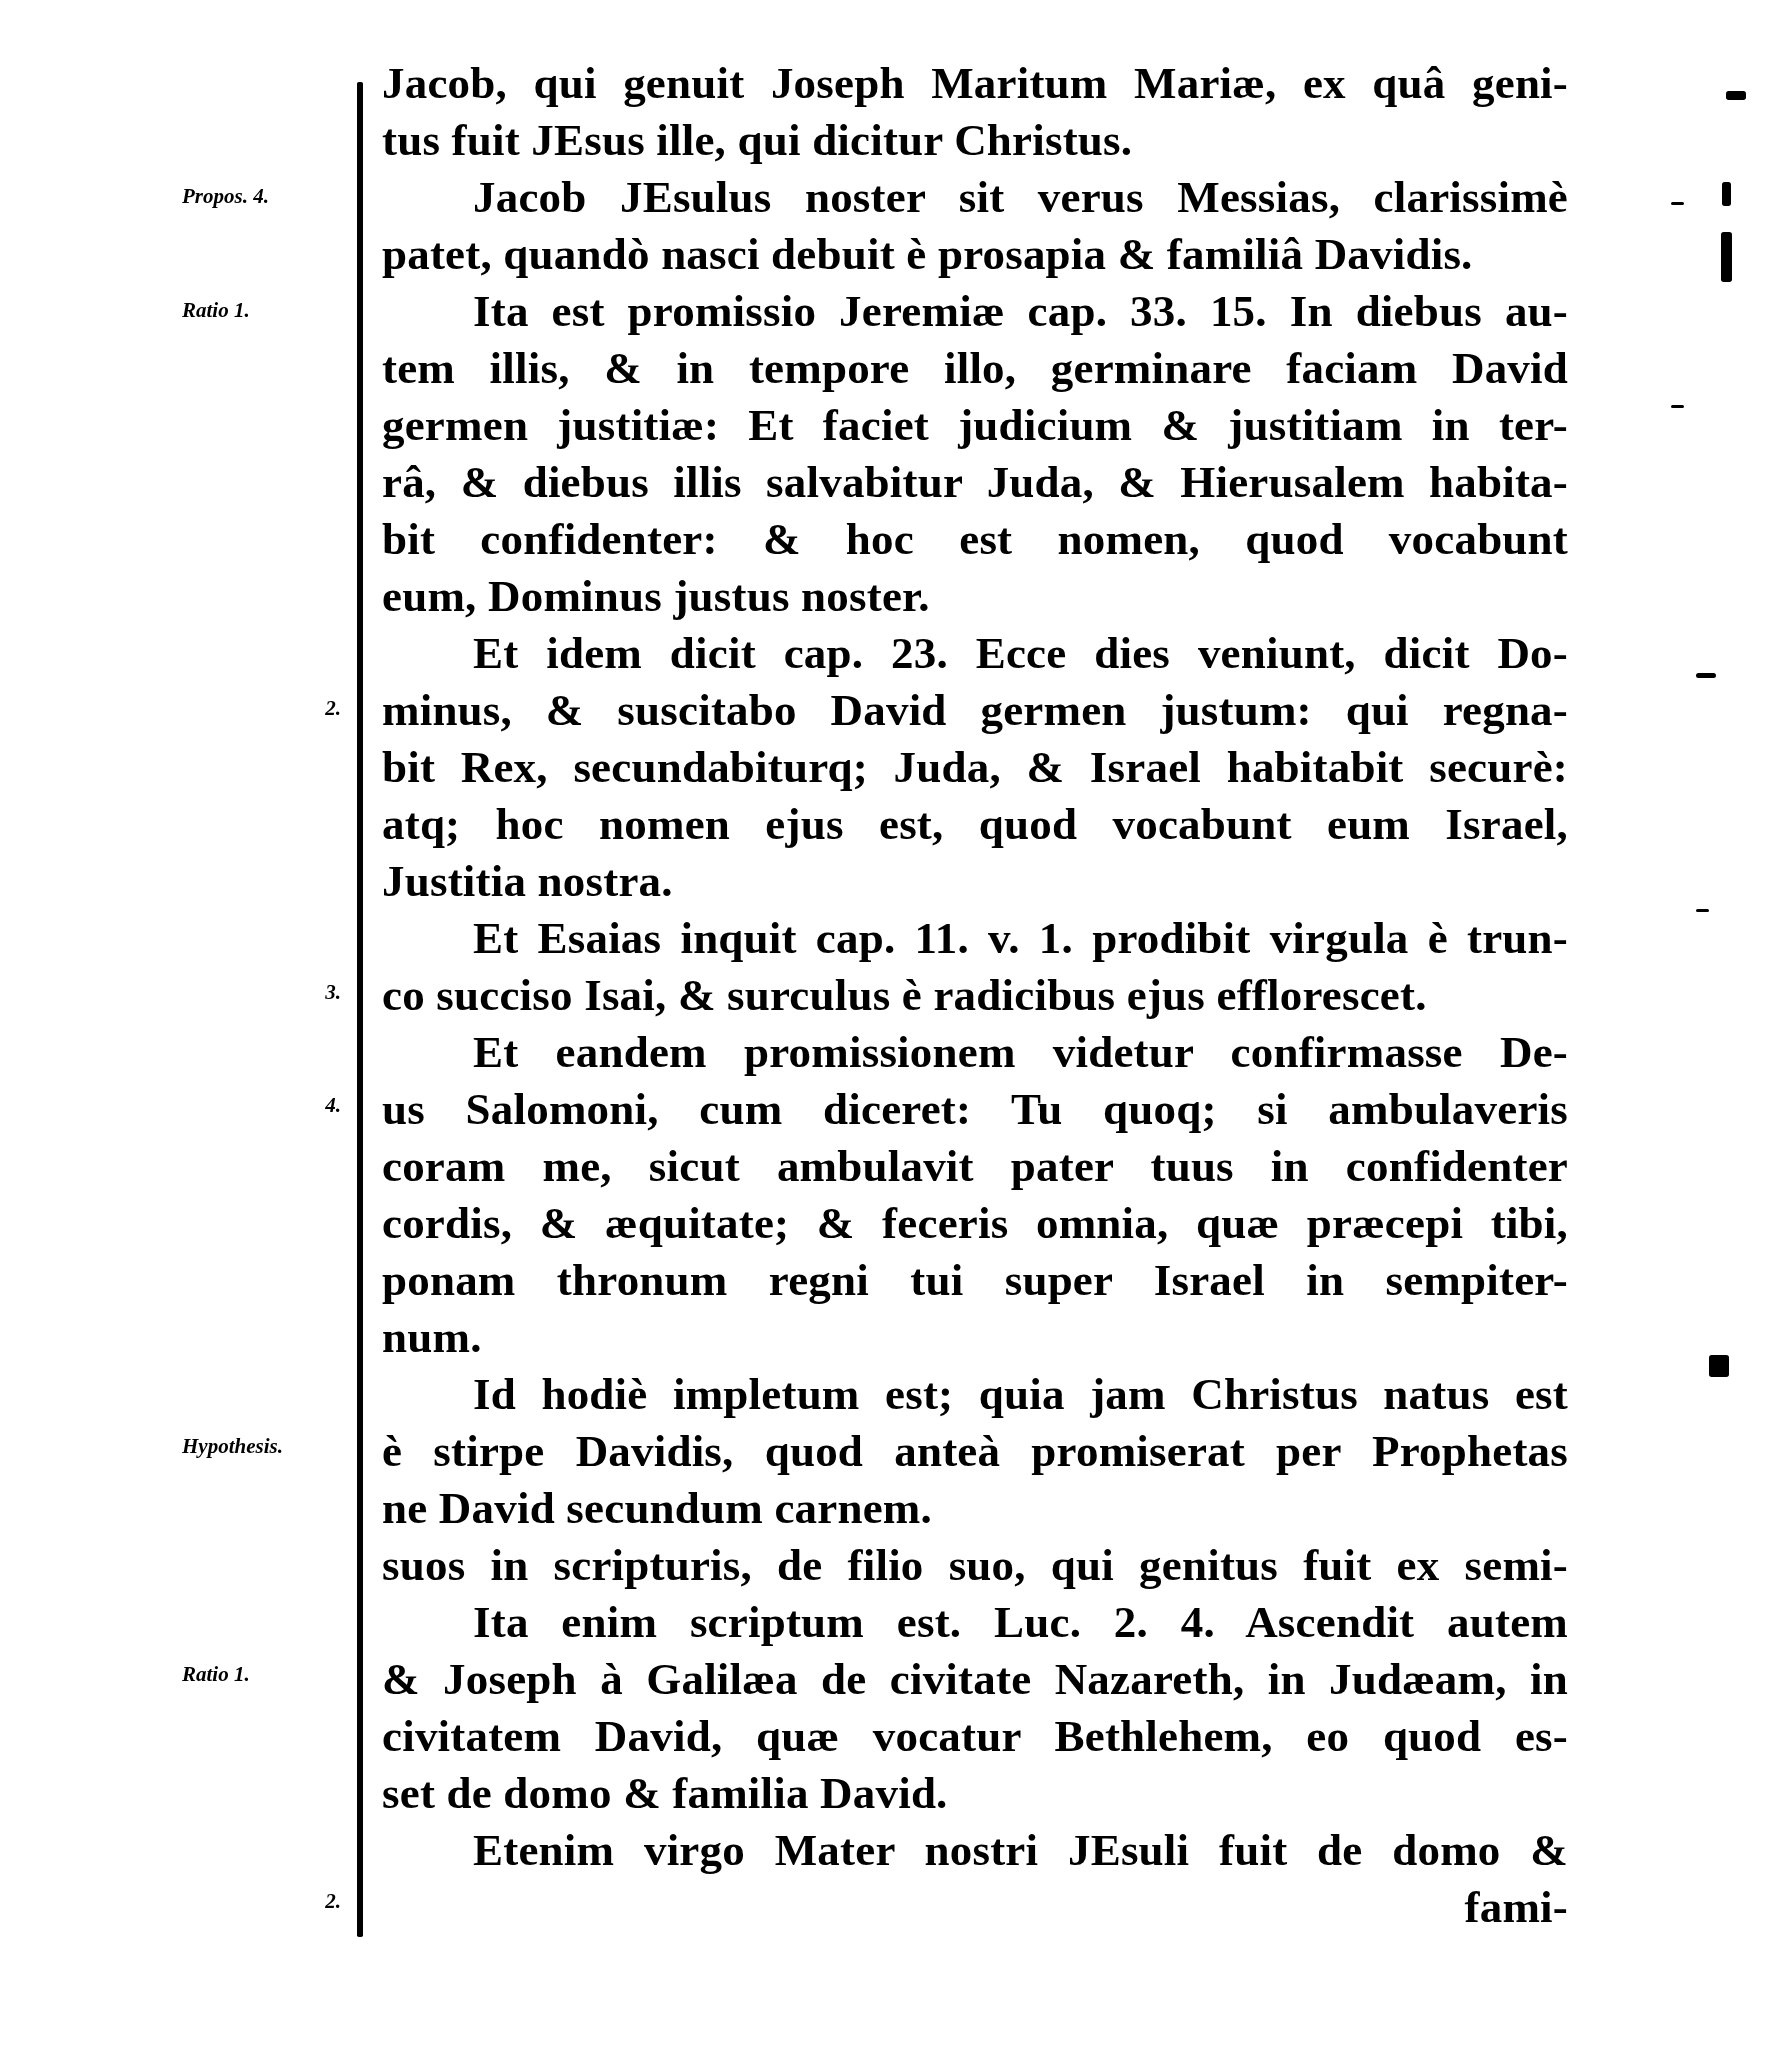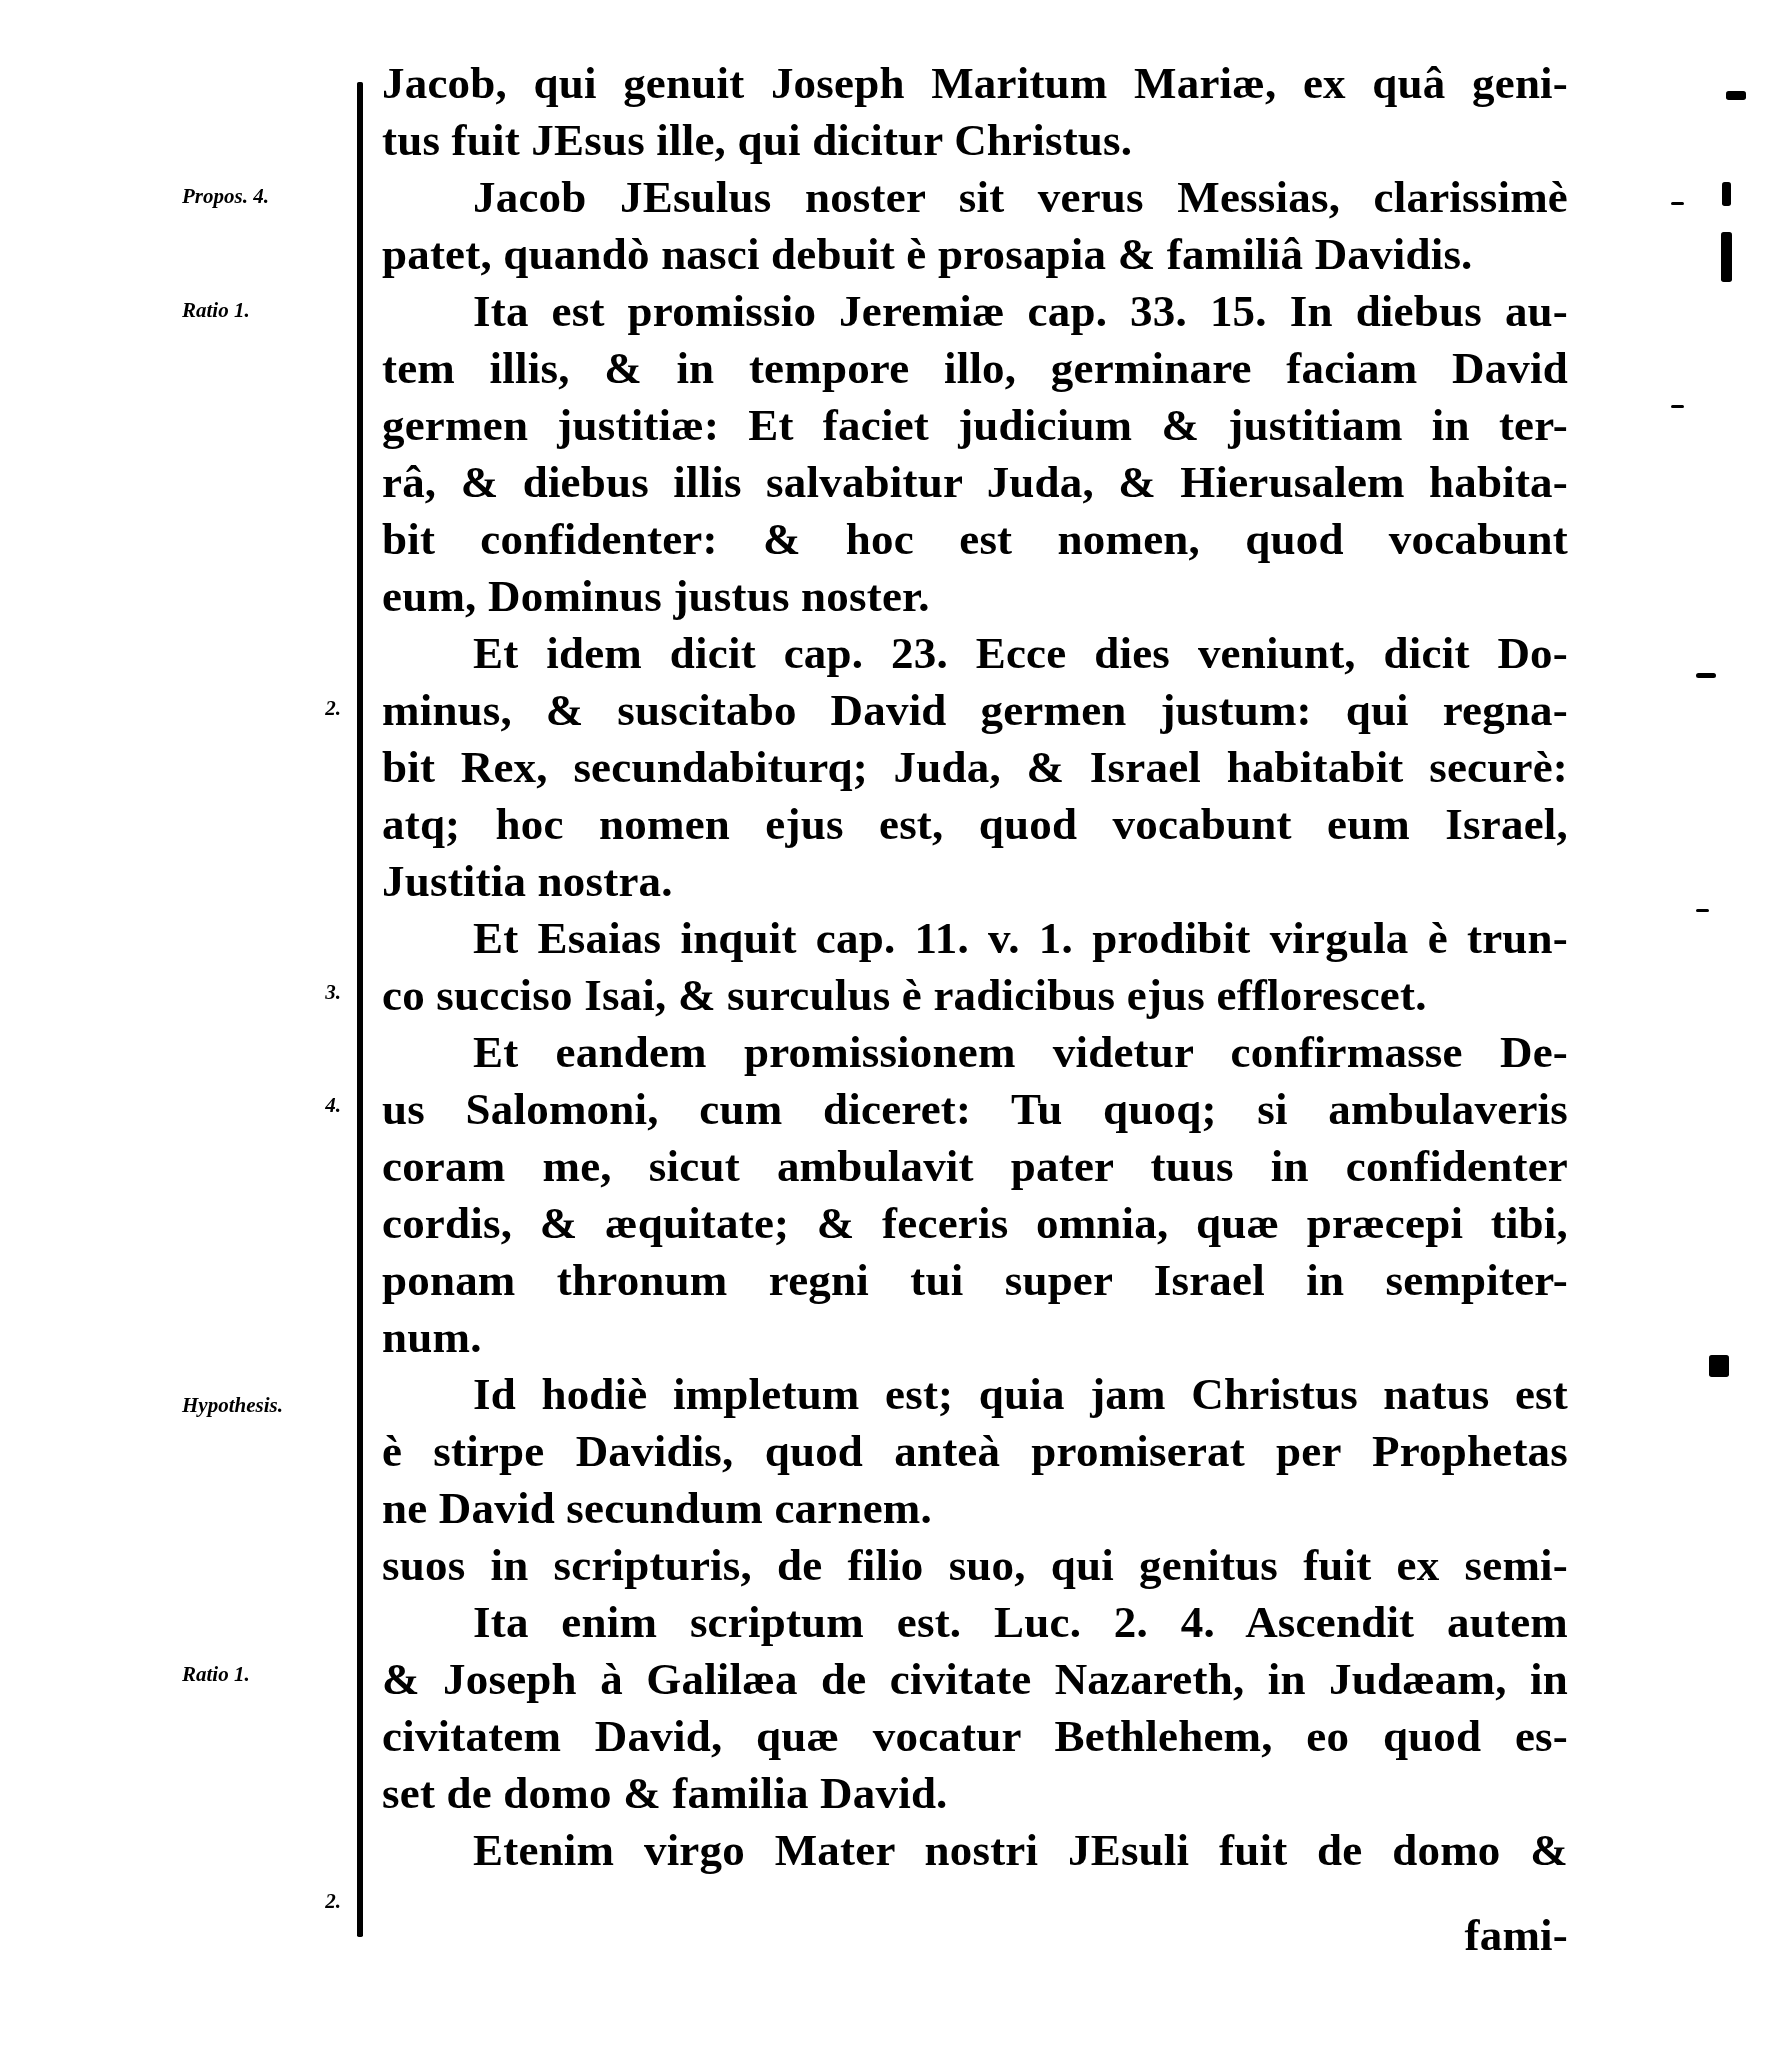--- a/index.html
+++ b/index.html
@@ -42,21 +42,21 @@
     line-height: 57px;
     font-size: 45px;
     white-space: nowrap;
     text-align: justify;
     text-align-last: justify;
     letter-spacing: 0.2px;
     font-weight: bold;
   }
   .line.indent { padding-left: 91px; }
   .line.last { text-align-last: left; }
-  .line.catch { text-align-last: right; text-align: right; margin-top: 28px; }
+  .line.catch { text-align-last: right; text-align: right; }
   .margin-note {
     position: absolute;
     left: 182px;
     width: 164px;
     font-style: italic;
     font-weight: bold;
     font-size: 21px;
     line-height: 57px;
     white-space: nowrap;
   }
@@ -72,21 +72,21 @@
 
 <div class="page">
   <div class="rule"></div>
 
   <div id="margin">
       <div class="margin-note" style="top: 168px;">Propos. 4.</div>
       <div class="margin-note" style="top: 282px;">Ratio 1.</div>
       <div class="margin-note num" style="top: 680px;">2.</div>
       <div class="margin-note num" style="top: 964px;">3.</div>
       <div class="margin-note num" style="top: 1077px;">4.</div>
-      <div class="margin-note" style="top: 1377px; font-style: italic;">Hypothesis.</div>
+      <div class="margin-note" style="top: 1418px; font-style: italic;">Hypothesis.</div>
       <div class="margin-note" style="top: 1646px;">Ratio 1.</div>
       <div class="margin-note num" style="top: 1873px;">2.</div>
     </div>
 
   <div class="body-text" id="body">
       <div class="line">Jacob, qui genuit Joseph Maritum Mariæ, ex quâ geni-</div>
       <div class="line last">tus fuit JEsus ille, qui dicitur Christus.</div>
       <div class="line indent">Jacob JEsulus noster sit verus Messias, clarissimè</div>
       <div class="line last">patet, quandò nasci debuit è prosapia &amp; familiâ Davidis.</div>
       <div class="line indent">Ita est promissio Jeremiæ cap. 33. 15. In diebus au-</div>

